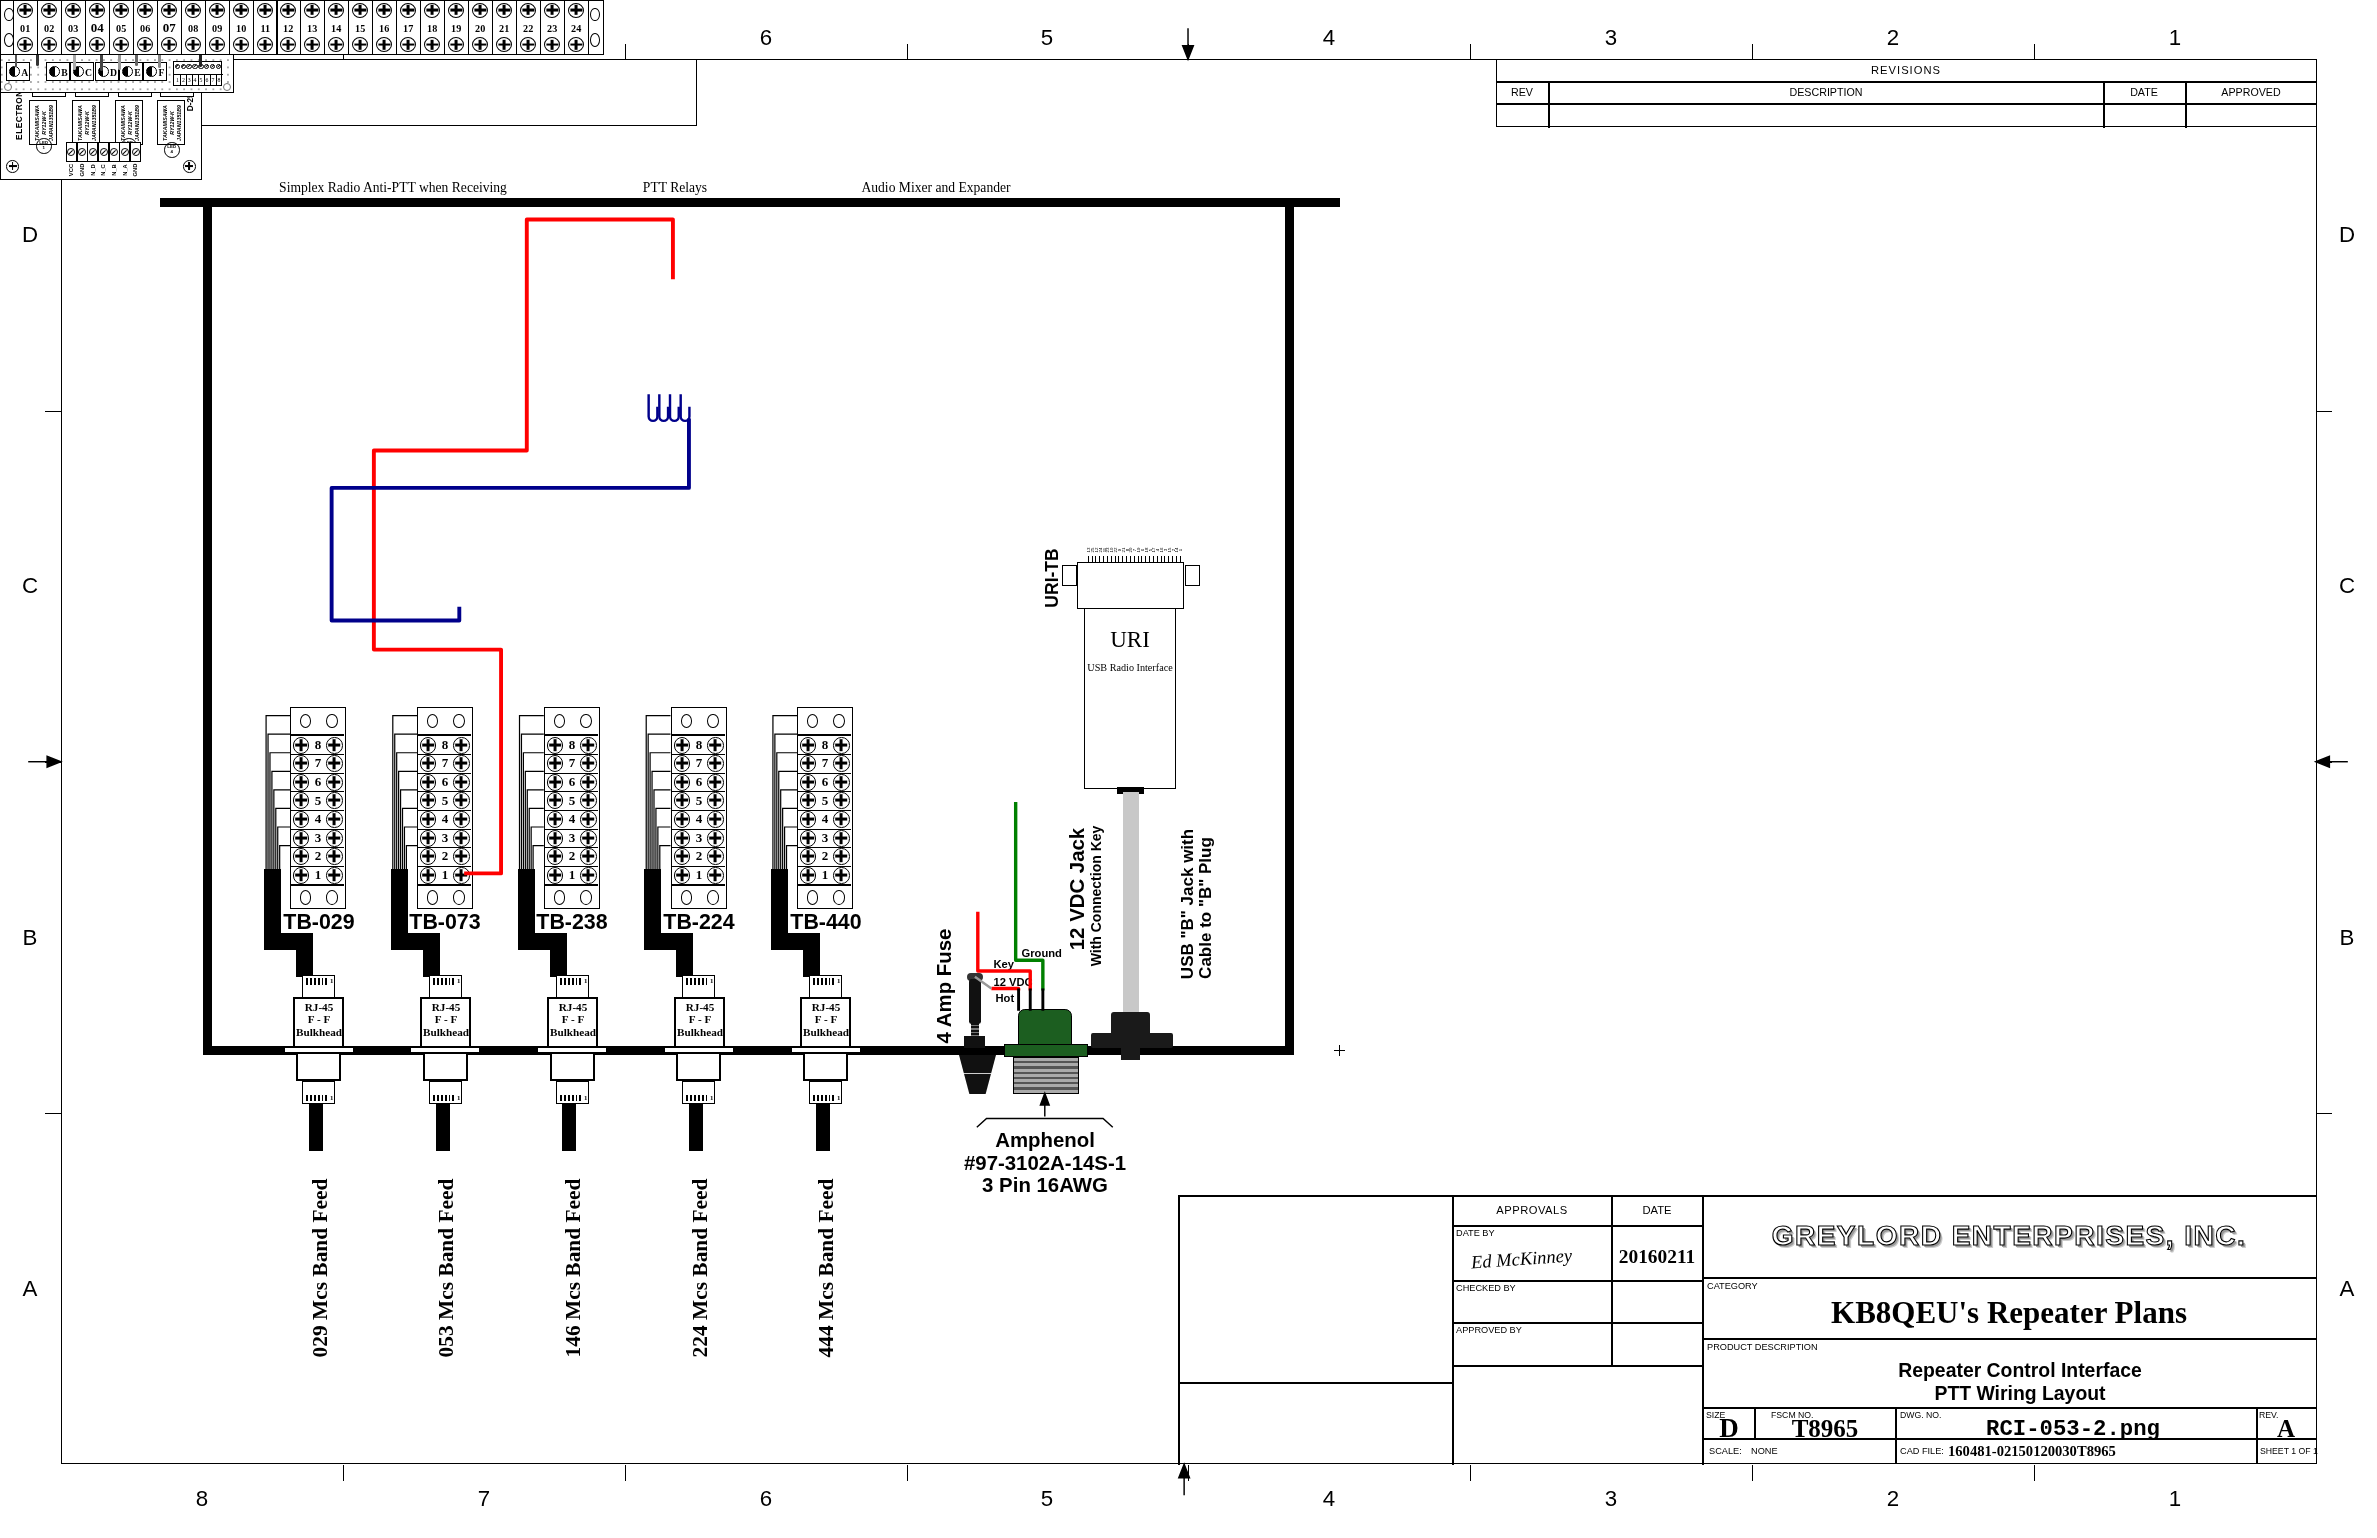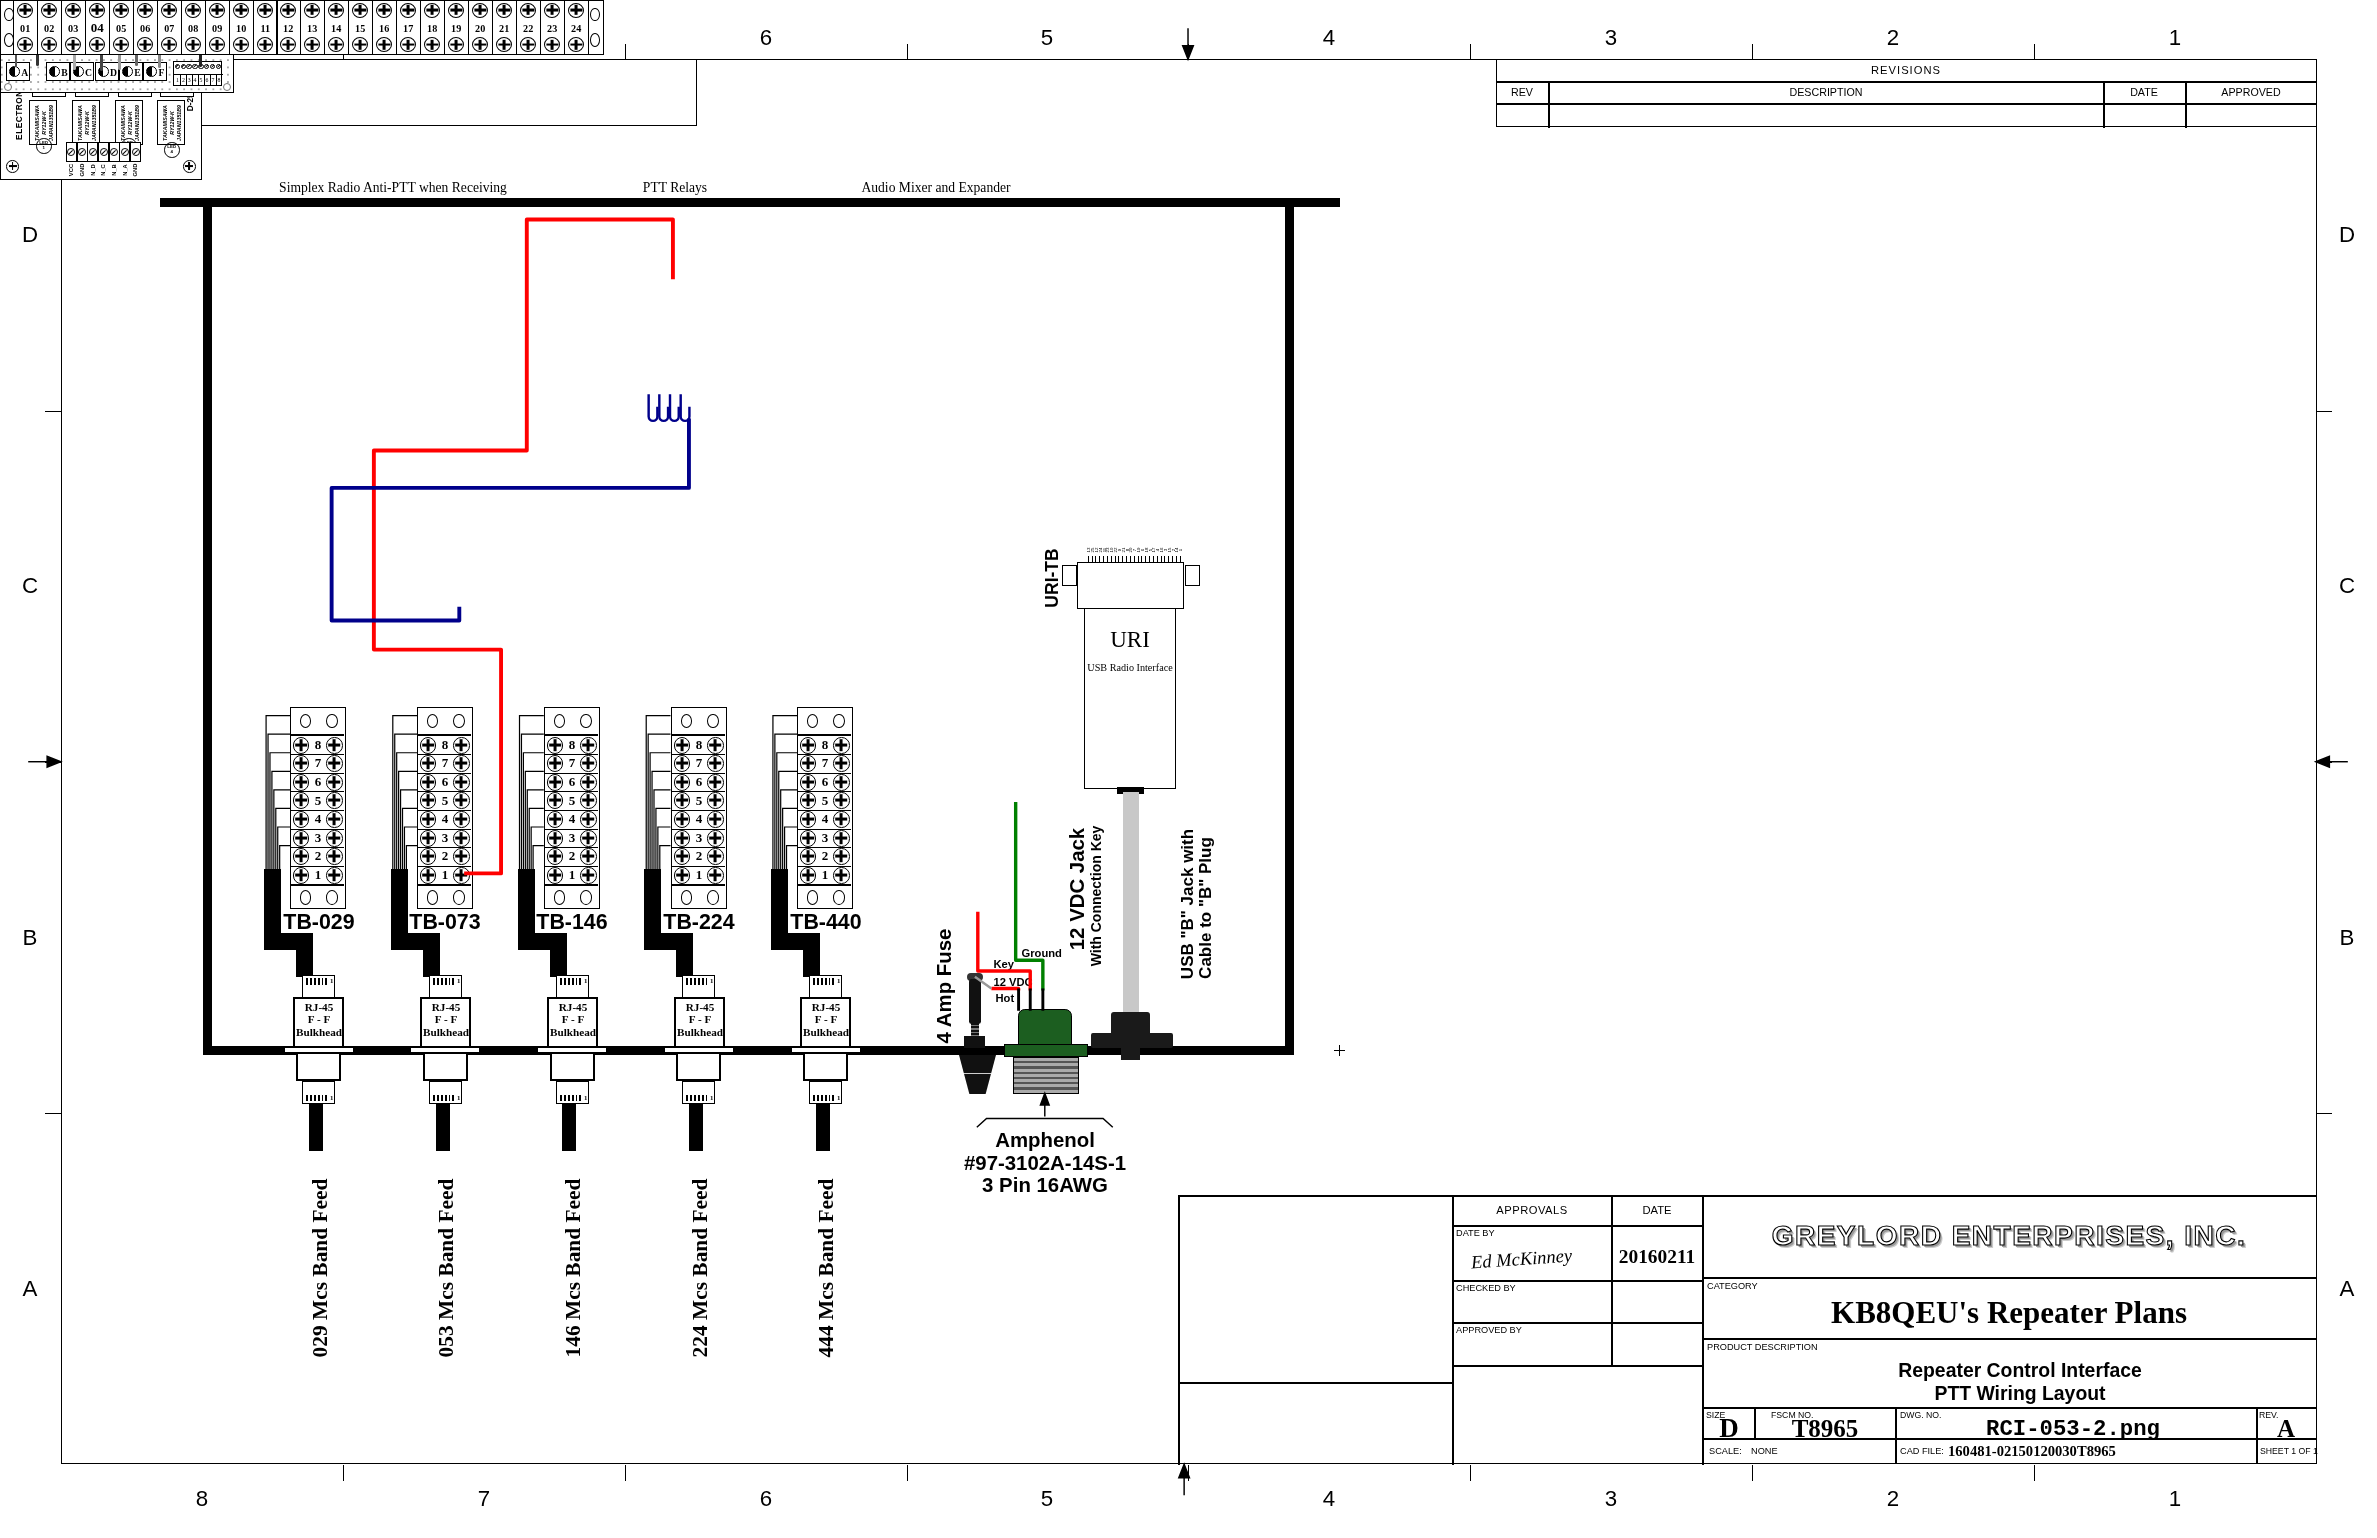--- a/index.html
+++ b/index.html
@@ -529,21 +529,21 @@
           <div class="txt ctr ser b" style="left: 11.2px; top: 27px; font-size: 10.2px;">05</div>
           <div class="screw heavy" style="left: 3.4px; top: 36px; width: 16px; height: 15px;"></div>
         </div>
         <div class="abs" style="left: 133px; top: 1px; width: 23px; height: 53px; border-left: 1px solid rgb(0, 0, 0); border-right: 1px solid rgb(0, 0, 0);">
           <div class="screw heavy" style="left: 3.4px; top: 1.5px; width: 16px; height: 15px;"></div>
           <div class="txt ctr ser b" style="left: 11.2px; top: 27px; font-size: 10.2px;">06</div>
           <div class="screw heavy" style="left: 3.4px; top: 36px; width: 16px; height: 15px;"></div>
         </div>
         <div class="abs" style="left: 157px; top: 1px; width: 23px; height: 53px; border-left: 1px solid rgb(0, 0, 0); border-right: 1px solid rgb(0, 0, 0);">
           <div class="screw heavy" style="left: 3.4px; top: 1.5px; width: 16px; height: 15px;"></div>
-          <div class="txt ctr ser b" style="left: 11.2px; top: 27px; font-size: 10px; text-align: center;">07</div>
+          <div class="txt ctr ser b" style="left: 11.2px; top: 27px; font-size: 13px; text-align: center;">07</div>
           <div class="screw heavy" style="left: 3.4px; top: 36px; width: 16px; height: 15px;"></div>
         </div>
         <div class="abs" style="left: 181px; top: 1px; width: 23px; height: 53px; border-left: 1px solid rgb(0, 0, 0); border-right: 1px solid rgb(0, 0, 0);">
           <div class="screw heavy" style="left: 3.4px; top: 1.5px; width: 16px; height: 15px;"></div>
           <div class="txt ctr ser b" style="left: 11.2px; top: 27px; font-size: 10.2px;">08</div>
           <div class="screw heavy" style="left: 3.4px; top: 36px; width: 16px; height: 15px;"></div>
         </div>
         <div class="abs" style="left: 205px; top: 1px; width: 23px; height: 53px; border-left: 1px solid rgb(0, 0, 0); border-right: 1px solid rgb(0, 0, 0);">
           <div class="screw heavy" style="left: 3.4px; top: 1.5px; width: 16px; height: 15px;"></div>
           <div class="txt ctr ser b" style="left: 11.2px; top: 27px; font-size: 10.2px;">09</div>
@@ -783,21 +783,21 @@
           <div class="txt ctr ser b" style="left: 27px; top: 148px; font-size: 13px;">2</div>
           <div class="screw heavy" style="left: 35px; top: 140px; width: 16.5px; height: 16.5px;"></div>
           <div class="ln" style="left: 0px; top: 158px; width: 53px; height: 1px;"></div>
           <div class="screw heavy" style="left: 1.9px; top: 159px; width: 16.5px; height: 16.5px;"></div>
           <div class="txt ctr ser b" style="left: 27px; top: 167px; font-size: 13px;">1</div>
           <div class="screw heavy" style="left: 35px; top: 159px; width: 16.5px; height: 16.5px;"></div>
           <div class="ln" style="left: 0px; top: 176px; width: 53px; height: 1.5px;"></div>
           <div class="oval" style="left: 8.7px; top: 182px; width: 11.7px; height: 14.6px;"></div>
           <div class="oval" style="left: 35px; top: 182px; width: 11.7px; height: 14.6px;"></div>
         </div>
-        <div class="txt ctr b" style="left: 572px; top: 922px; font-size: 21.4px;">TB-146</div>
+        <div class="txt ctr b" style="left: 572px; top: 922px; font-size: 21.4px;">TB-238</div>
         <div class="blk" style="left: 518px; top: 869px; width: 16.5px; height: 81px;"></div>
         <div class="blk" style="left: 518px; top: 933px; width: 49px; height: 16.5px;"></div>
         <div class="blk" style="left: 550px; top: 933px; width: 16.5px; height: 44px;"></div>
         <div class="bx" style="left: 556px; top: 975px; width: 33px; height: 23px; border-width: 1.9px;">
           <div class="abs" style="left: 2.9px; top: 1.9px; width: 23px; height: 6.8px; background: repeating-linear-gradient(90deg, rgb(0, 0, 0) 0px, rgb(0, 0, 0) 1.9px, rgb(255, 255, 255) 1.9px, rgb(255, 255, 255) 3.9px);"></div>
           <div class="txt ser b" style="left: 27px; top: 1px; font-size: 6.8px;">1</div>
         </div>
         <div class="bx" style="left: 547px; top: 997px; width: 51px; height: 51px; border-width: 2.4px; text-align: center;">
           <div class="txt ctr ser b" style="left: 24px; top: 7.8px; font-size: 11.2px;">RJ-45</div>
           <div class="txt ctr ser b" style="left: 24px; top: 20.4px; font-size: 11.2px;">F - F</div>

